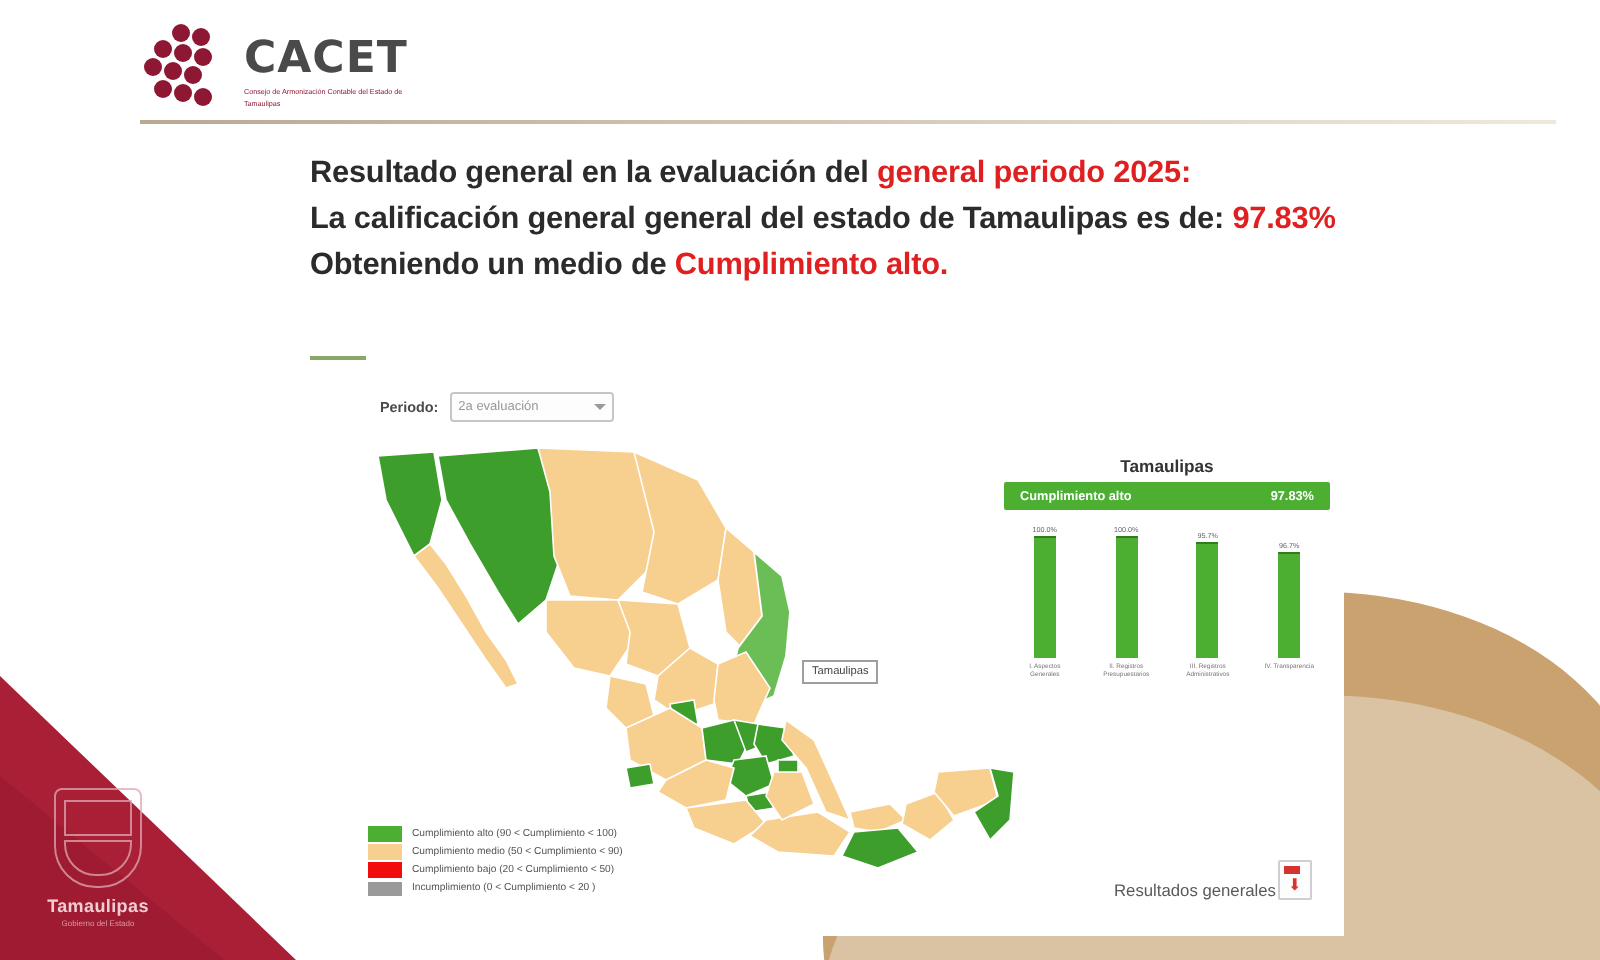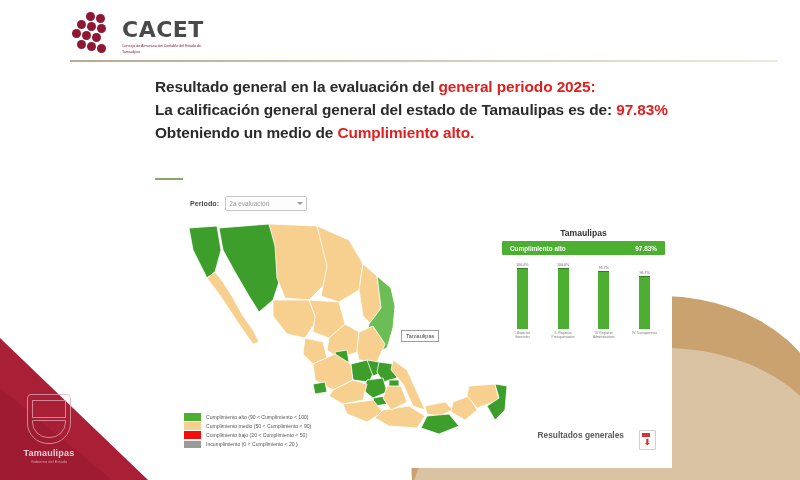--- a/index.html
+++ b/index.html
@@ -304,23 +304,22 @@
     margin-top: 2.5px;
     height: 10px;
   }
 
   
   #resultados {
     position: absolute;
     right: 16px;
     bottom: 18px;
     display: flex;
-    align-items: flex-start;
-    gap: 15px;
-    font-weight: bold;
+    align-items: flex-end;
+    gap: 1px;
   }
   #resultados-label {
     font-size: 8.4px;
     color: #5a5a5a;
   }
   .pdf-icon {
     width: 15px; height: 18px;
     position: relative;
     background: #fdfdfd;
     border: 1px solid #cfcfcf;

